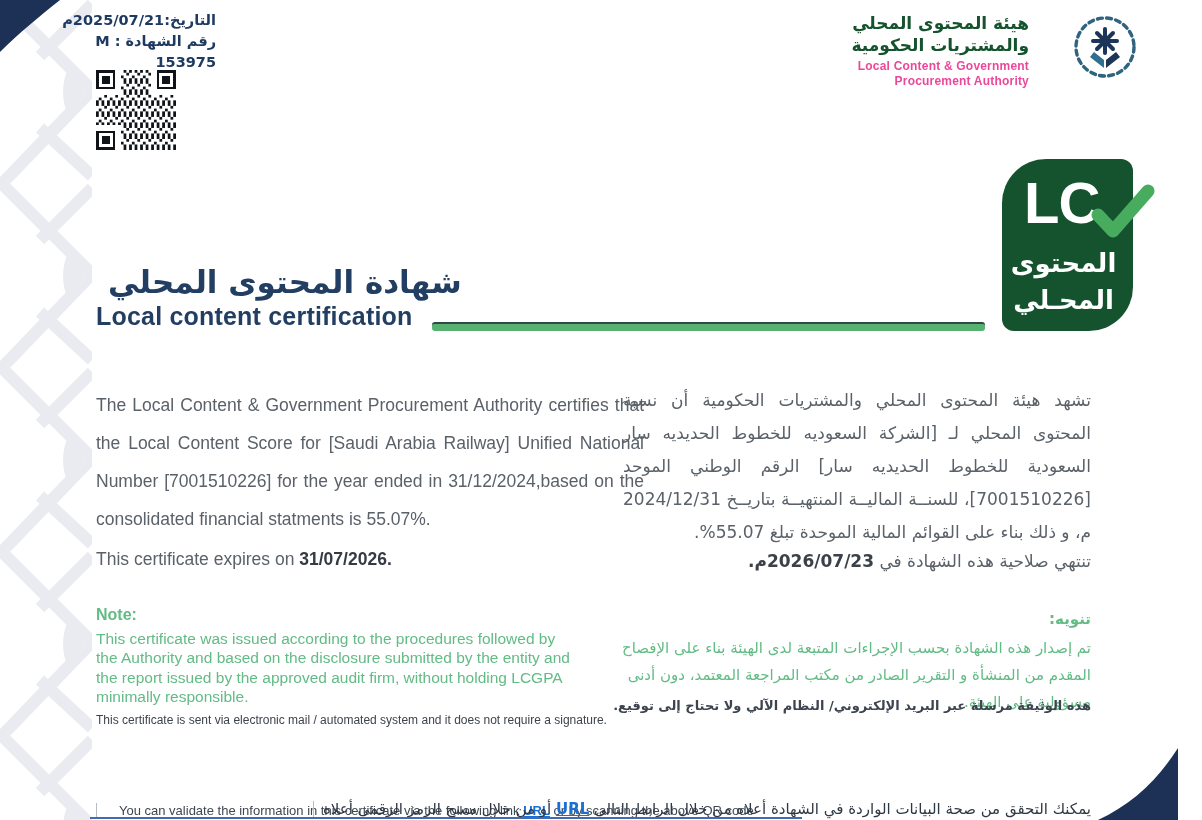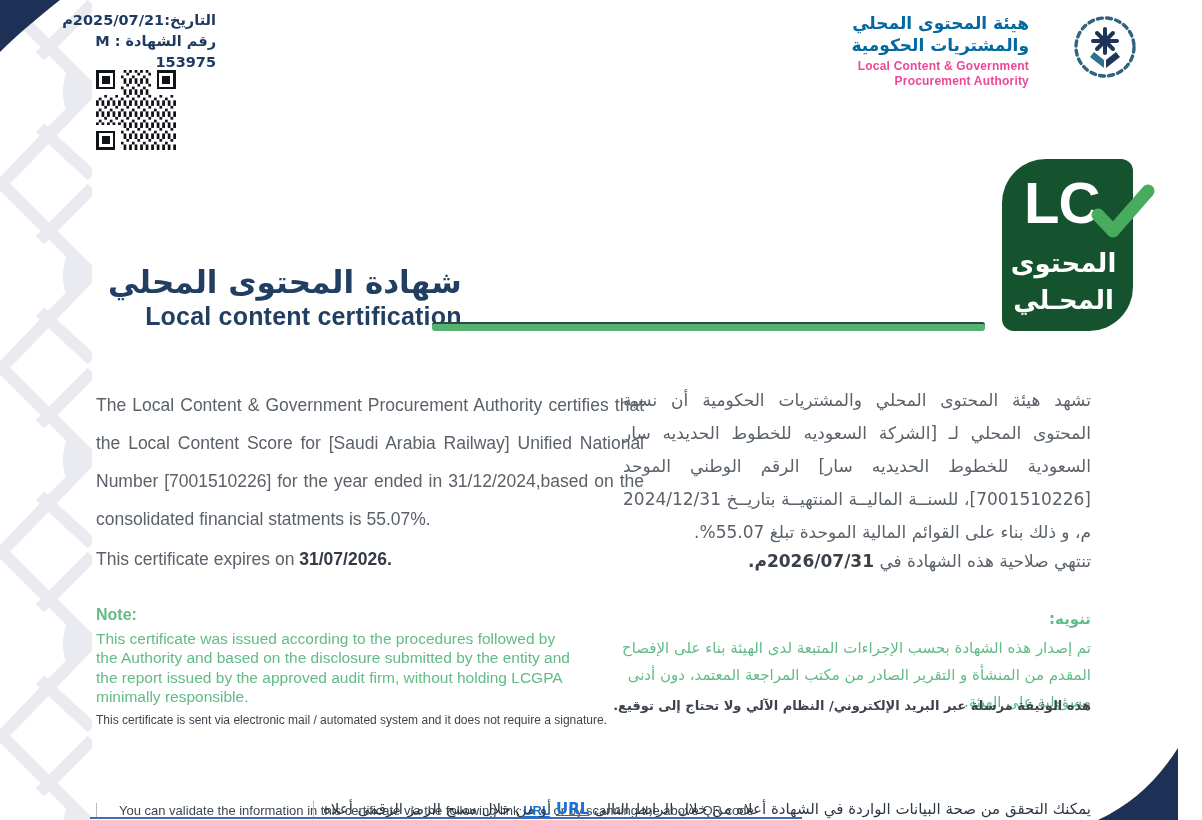--- a/index.html
+++ b/index.html
@@ -13,39 +13,39 @@
   .corner-br{position:absolute;right:0;bottom:0;}
   .bottom-rule{position:absolute;left:90px;top:817px;width:712px;height:2px;background:#3f6db5;}
 
   
   .meta{position:absolute;left:58px;top:10px;width:158px;color:#1f3a61;font-size:14.5px;
         line-height:21px;font-weight:bold;text-align:right;}
   .qr{position:absolute;left:96px;top:70px;width:80px;height:80px;}
 
   
   .authority-text{position:absolute;right:149px;top:12px;text-align:right;}
-  .authority-ar{color:#0369a1;font-size:17px;line-height:22px;font-weight:bold;}
+  .authority-ar{color:#14532d;font-size:17px;line-height:22px;font-weight:bold;}
   .authority-en{color:#ec4899;font-size:12px;line-height:14.5px;font-weight:bold;margin-top:3px;
                 letter-spacing:.2px;}
   .emblem{position:absolute;left:1072px;top:14px;}
 
   
   .lc-badge{position:absolute;left:1002px;top:159px;width:131px;height:172px;background:#14532d;
             border-radius:44px 12px 44px 12px;}
   .lc-acronym{position:absolute;left:22px;top:10px;color:#fff;font-size:58px;font-weight:bold;
               letter-spacing:-1px;}
   .lc-check{position:absolute;left:90px;top:24px;overflow:visible;}
   .lc-ar{position:absolute;left:0;right:8px;top:86px;color:#fff;font-size:26px;font-weight:bold;
          line-height:37px;text-align:center;}
 
   
   .title-block{position:absolute;left:96px;top:262px;}
   .title-ar{color:#223f63;font-size:31px;font-weight:bold;line-height:40px;direction:rtl;
             text-align:left;padding-left:12px;}
-  .title-en{color:#223f63;font-size:25px;font-weight:bold;line-height:28px;letter-spacing:.2px;text-align:right;}
+  .title-en{color:#223f63;font-size:25px;font-weight:bold;line-height:28px;letter-spacing:.2px;}
   .divider{position:absolute;left:432px;top:322px;width:553px;height:7px;background:#57b271;
            border-top:2px solid #2c4a46;border-radius:3px;}
 
   
   .para-en{position:absolute;left:96px;top:386px;width:548px;color:#5a6169;font-size:17.5px;
            line-height:38px;text-align:justify;}
   .expiry-en{position:absolute;left:96px;top:549px;color:#5a6169;font-size:17.5px;}
   .expiry-en .b{font-weight:bold;color:#343b44;}
   .note-en{position:absolute;left:96px;top:605px;width:482px;color:#63bb85;font-size:15.5px;
            line-height:19.5px;}
@@ -176,21 +176,21 @@
 
   <div class="para-en">The Local Content &amp; Government Procurement Authority certifies that the Local Content Score for [Saudi Arabia Railway] Unified National Number [7001510226] for the year ended in 31/12/2024,based on the consolidated financial statments is 55.07%.</div>
   <div class="expiry-en"><span>This certificate expires on </span><span class="b">31/07/2026</span><span class="b">.</span></div>
   <div class="note-en">
     <div class="note-title">Note:</div>
     <div class="note-body">This certificate was issued according to the procedures followed by the Authority and based on the disclosure submitted by the entity and the report issued by the approved audit firm, without holding LCGPA minimally responsible.</div>
     <div class="note-disclaimer">This certificate is sent via electronic mail / automated system and it does not require a signature.</div>
   </div>
 
   <div class="para-ar ar">تشهد هيئة المحتوى المحلي والمشتريات الحكومية أن نسبة المحتوى المحلي لـ [الشركة السعوديه للخطوط الحديديه سار السعودية للخطوط الحديديه سار] الرقم الوطني الموحد [7001510226]، للسنــة الماليــة المنتهيــة بتاريــخ 2024/12/31 م، و ذلك بناء على القوائم المالية الموحدة تبلغ 55.07%.</div>
-  <div class="expiry-ar ar"><span>تنتهي صلاحية هذه الشهادة في </span><span class="b">2026/07/31م</span><span class="b">.</span></div>
+  <div class="expiry-ar ar"><span>تنتهي صلاحية هذه الشهادة في </span><span class="b">2026/07/23م</span><span class="b">.</span></div>
   <div class="note-ar ar">
     <div class="note-title">تنويه:</div>
     <div class="note-body">تم إصدار هذه الشهادة بحسب الإجراءات المتبعة لدى الهيئة بناء على الإفصاح المقدم من المنشأة و التقرير الصادر من مكتب المراجعة المعتمد، دون أدنى مسؤولية على الهيئة.</div>
   </div>
   <div class="disclaimer-ar ar">هذه الوثيقة مرسلة عبر البريد الإلكتروني/ النظام الآلي ولا تحتاج إلى توقيع.</div>
 
   <div class="footer-en"><span>You can validate the information in this certificate via the following link </span><a class="link">URL</a><span> or by scanning the above QR code</span></div>
   <div class="footer-ar ar"><span>يمكنك التحقق من صحة البيانات الواردة في الشهادة أعلاه من خلال الرابط التالي </span><a class="link">URL</a><span> أو من خلال مسح الرمز الرقمي أعلاه</span></div>
 
   <div class="bottom-rule"></div>

